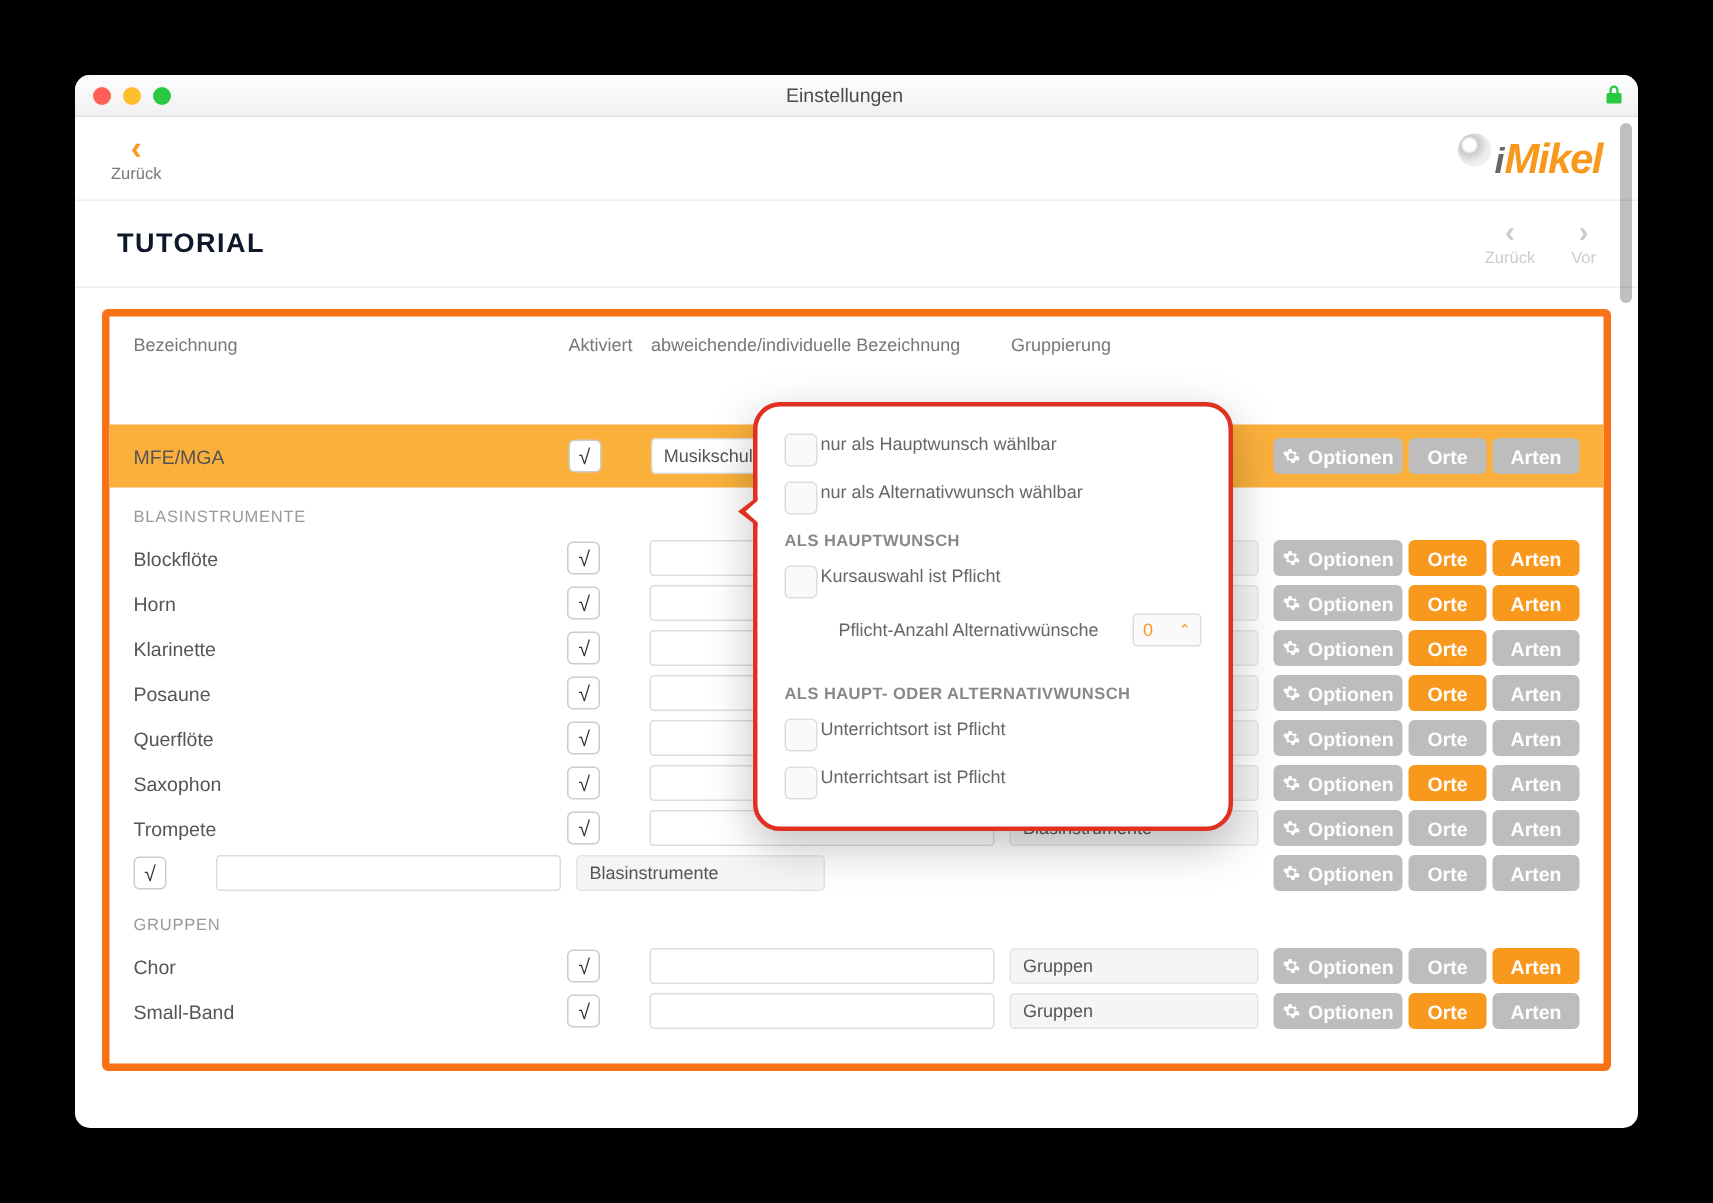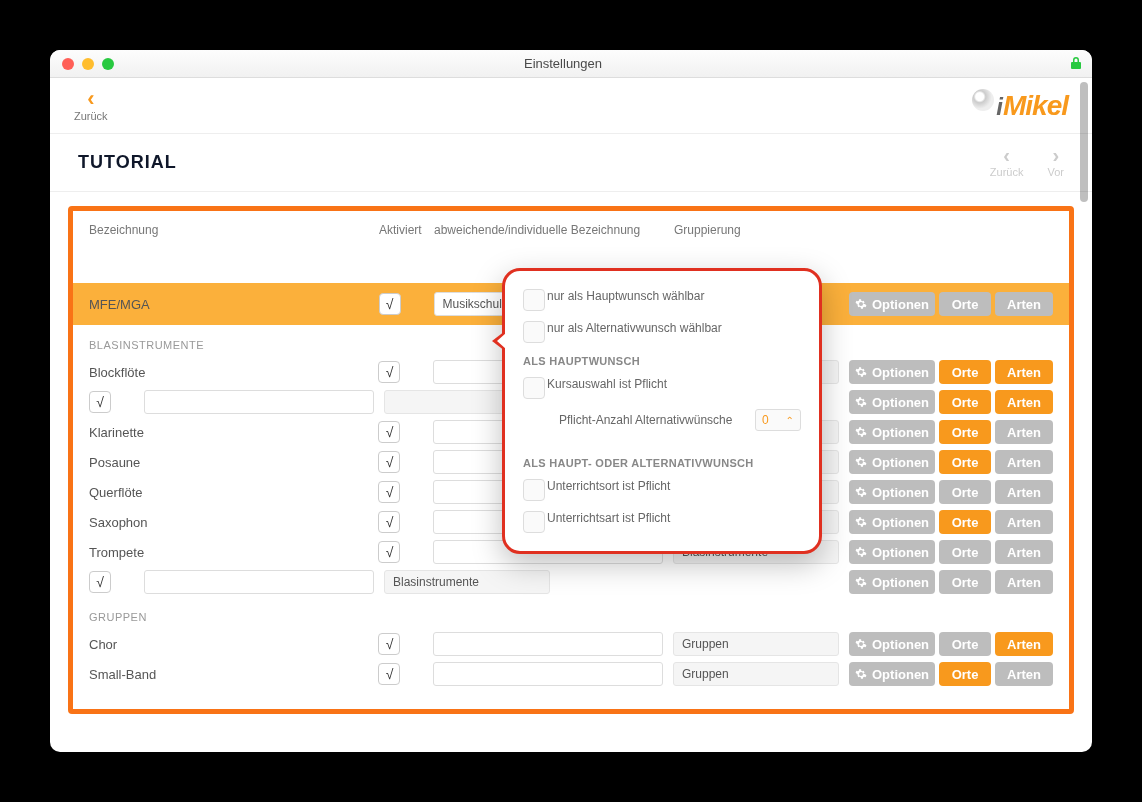--- a/index.html
+++ b/index.html
@@ -164,20 +164,21 @@
                 </button>
                 <button class="btn orte orange">
                   <span>Orte</span>
                 </button>
                 <button class="btn arten orange">
                   <span>Arten</span>
                 </button>
               </div>
             </div>
             <div class="row">
+              <div class="name">Horn</div>
               <div class="chk">
                 <div class="tick">√</div>
               </div>
               <input class="inp" style="">
               <input class="inp grp" value="" style="">
               <div class="btns">
                 <button class="btn opt grey">
                   <span class="gear"><svg viewBox="0 0 24 24">
                       <path d="M12 8a4 4 0 100 8 4 4 0 000-8zm9 4a8.9 8.9 0 01-.1 1.3l2.1 1.6-2 3.5-2.5-1a7.6 7.6 0 01-2.2 1.3l-.4 2.6h-4l-.4-2.6a7.6 7.6 0 01-2.2-1.3l-2.5 1-2-3.5 2.1-1.6A8.9 8.9 0 013 12c0-.4 0-.9.1-1.3L1 9.1l2-3.5 2.5 1A7.6 7.6 0 017.7 5.3L8.1 2.7h4l.4 2.6c.8.3 1.5.7 2.2 1.3l2.5-1 2 3.5-2.1 1.6c.1.4.1.9.1 1.3z"></path>
                     </svg></span>

